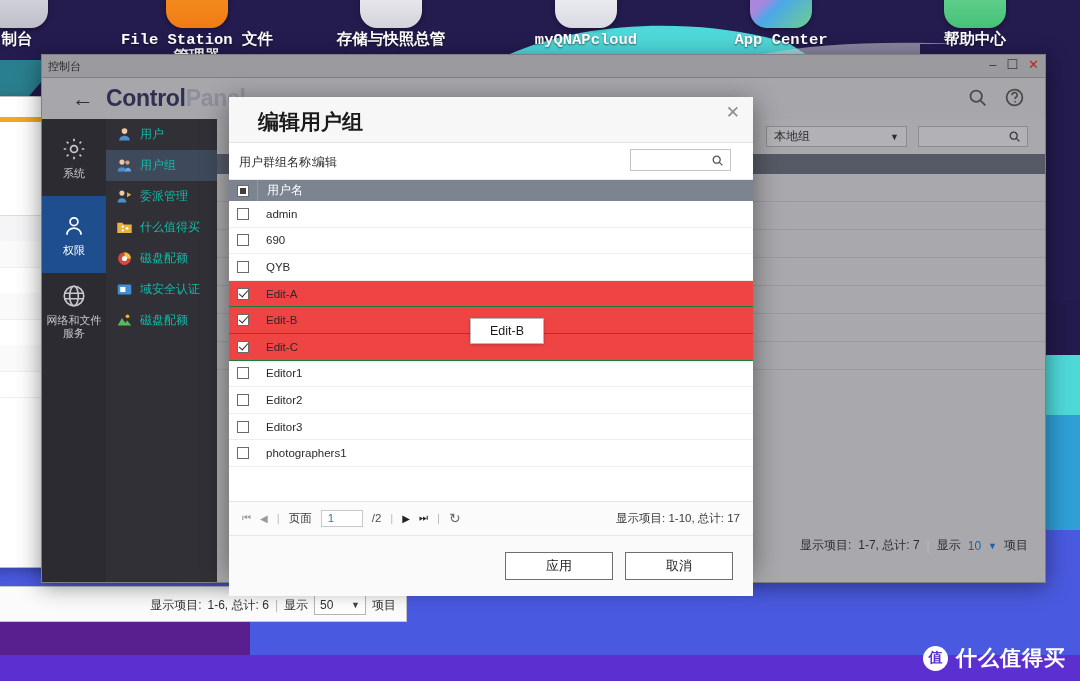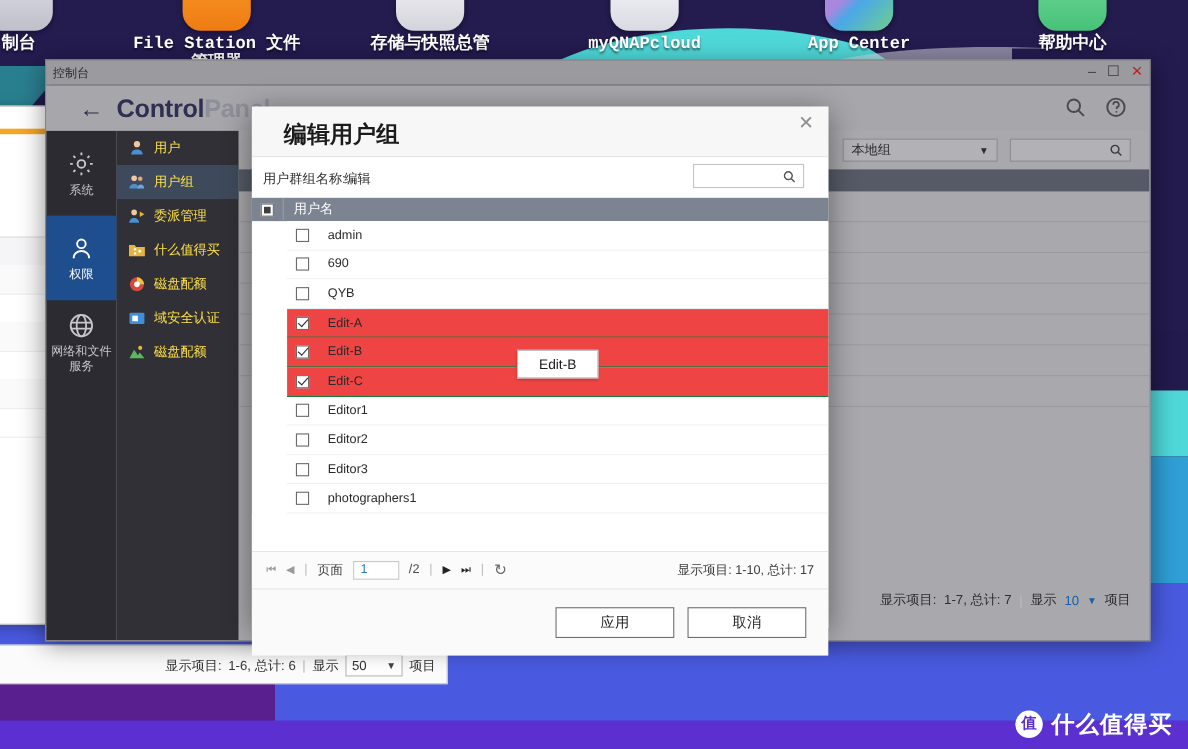--- a/index.html
+++ b/index.html
@@ -63,21 +63,21 @@
   .hicon{width:21px;height:21px;color:#555;}
   
   #rail{position:absolute;left:0;top:41px;width:64px;bottom:0;background:#2b2b31;}
   .rail-item{height:77px;display:flex;flex-direction:column;align-items:center;
       justify-content:center;color:#c7c7cc;font-size:11px;gap:5px;cursor:default;}
   .rail-item.active{background:#1f4e8f;color:#fff;}
   .rail-item .lbl{text-align:center;line-height:13px;width:58px;}
   
   #menu{position:absolute;left:64px;top:41px;width:111px;bottom:0;background:#303036;}
   .menu-item{height:31px;display:flex;align-items:center;gap:7px;padding-left:10px;
-      color:#fde047;font-size:12px;}
+      color:#14b8a6;font-size:12px;}
   .menu-item.active{background:#3e4a5b;}
   .mi{width:17px;height:17px;flex:none;}
   
   #cp-main{position:absolute;left:175px;top:41px;right:0;bottom:0;background:#a9a9ad;}
   #filters{height:35px;display:flex;align-items:center;justify-content:flex-end;
       padding-right:17px;gap:11px;}
   .drop{width:141px;height:21px;border:1px solid #8a8a90;background:#b2b2b6;
       display:flex;align-items:center;justify-content:space-between;padding:0 7px;
       font-size:12px;color:#2c2c2c;box-sizing:border-box;}
   .sfield{width:110px;height:21px;border:1px solid #8a8a90;background:#b2b2b6;
@@ -105,21 +105,21 @@
   #m-sub{height:36px;background:#fff;position:relative;border-bottom:1px solid #e9e9e9;}
   #m-sub .lab{position:absolute;left:10px;top:11px;font-size:12px;color:#2c2c2c;}
   #m-sub .val{position:absolute;left:84px;top:11px;font-size:12px;color:#2c2c2c;}
   #m-search{position:absolute;right:22px;top:6px;width:101px;height:22px;
       border:1px solid #c4c4c4;background:#fff;display:flex;align-items:center;
       justify-content:flex-end;padding-right:6px;box-sizing:border-box;}
   #m-thead{height:21px;background:#7d8491;display:flex;align-items:center;}
   #m-thead .ck{width:28px;display:flex;justify-content:center;}
   #m-thead .hn{font-size:12px;color:#fff;padding-left:9px;border-left:1px solid #949aa5;height:100%;
       display:flex;align-items:center;flex:1;}
-  .m-row{height:25.6px;display:flex;align-items:center;border-bottom:1px solid #eceff1;background:#fff;margin-left:32px;}
+  .m-row{height:25.6px;display:flex;align-items:center;border-bottom:1px solid #eceff1;background:#fff;}
   .m-row.sel{background:#ef4444;border-bottom:1px solid #15803d;}
   .m-row .ck{width:28px;display:flex;justify-content:center;}
   .m-row .nm{font-size:11.5px;color:#2a2a2a;padding-left:9px;}
   .cb{width:12px;height:12px;border:1px solid #6a6a6a;background:#fff;display:inline-block;
       position:relative;box-sizing:border-box;}
   .cb.hdr{background:#fff;}
   .cb.hdr::after{content:"";position:absolute;left:2px;top:2px;width:6px;height:6px;background:#3f3f3f;}
   .cb.on::after{content:"";position:absolute;left:2.5px;top:-1px;width:4px;height:8px;
       border:solid #2a2a2a;border-width:0 1.6px 1.6px 0;transform:rotate(42deg);}
   #m-blank{height:34px;background:#fff;border-bottom:1px solid #e3e3e3;}

